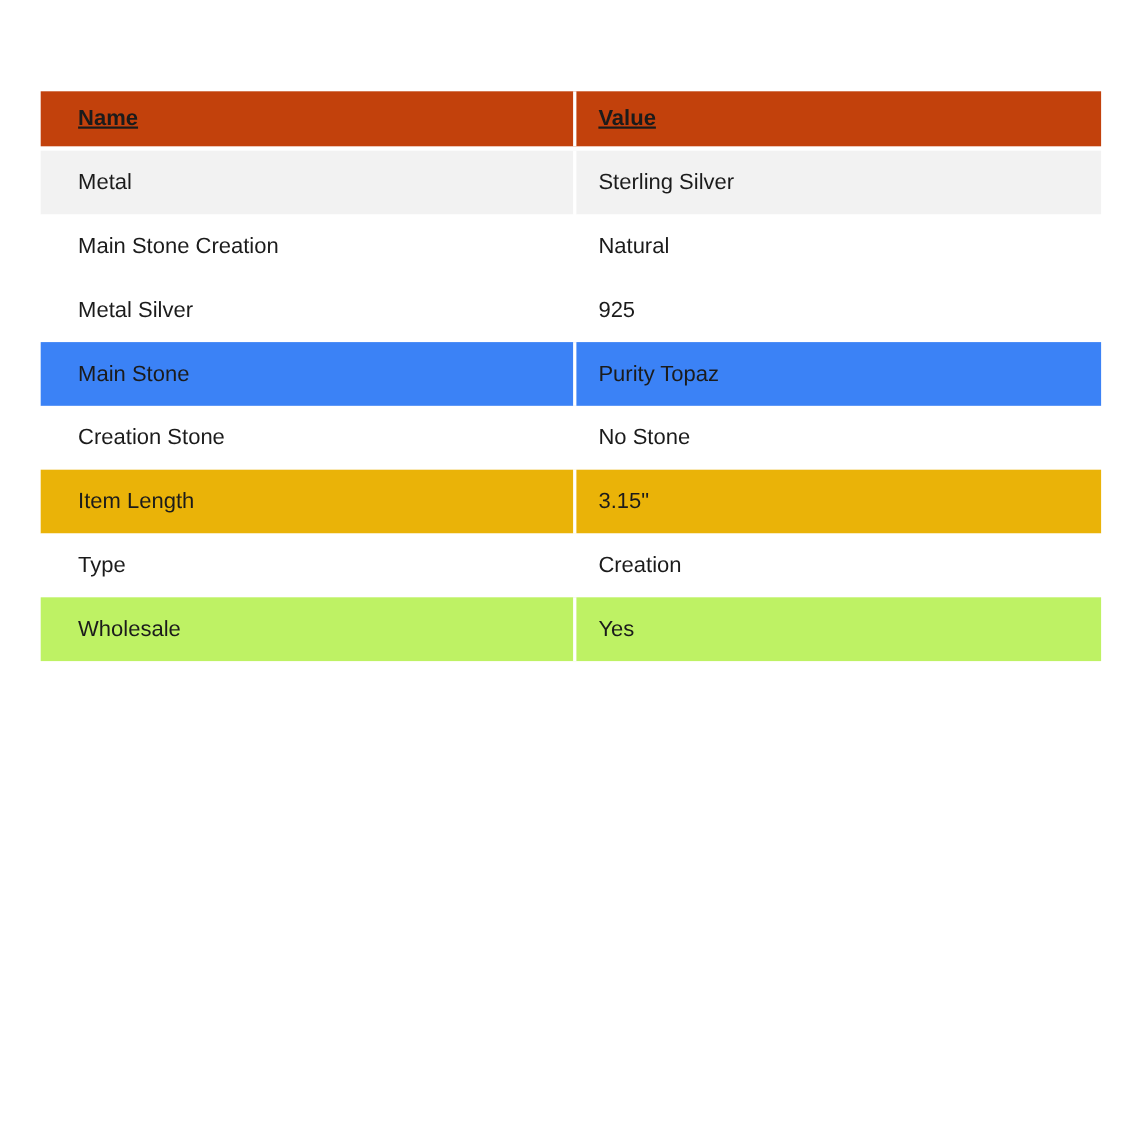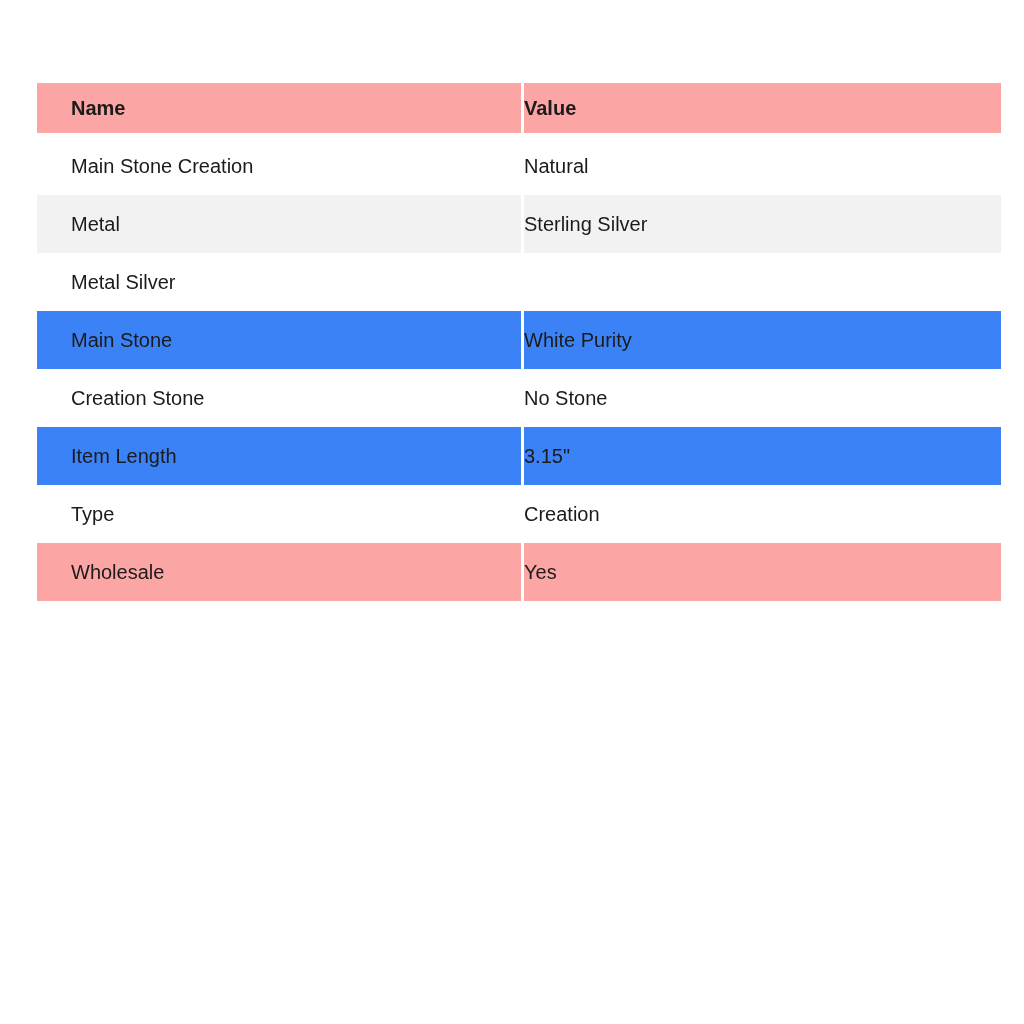--- a/index.html
+++ b/index.html
@@ -45,56 +45,58 @@
     white-space: nowrap;
     overflow: hidden;
   }
   .cell.name-col {
     width: 487px;
     border-right: 3px solid #ffffff;
     padding-left: 34px;
   }
   .cell.value-col {
     flex: 1;
+    padding-left: 20px;
   }
 </style>
 </head>
 <body style="color: rgb(27, 27, 27);">
 
 <div class="spec-table">
-  <div class="row header" style="background: #fca5a5;">
+  <div class="row header" style="background: #c2410c; text-decoration: underline;">
     <div class="cell name-col" style="border-right-color: rgb(255, 255, 255);">Name</div>
     <div class="cell value-col">Value</div>
   </div>
   <div id="rows-container">
-      <div class="row data-row">
-        <div class="cell name-col" style="border-right-color: rgb(255, 255, 255);">Main Stone Creation</div>
-        <div class="cell value-col">Natural</div>
-      </div>
       <div class="row data-row alt" style="background: rgb(242, 242, 242);">
         <div class="cell name-col" style="border-right-color: rgb(255, 255, 255);">Metal</div>
         <div class="cell value-col">Sterling Silver</div>
       </div>
       <div class="row data-row">
+        <div class="cell name-col" style="border-right-color: rgb(255, 255, 255);">Main Stone Creation</div>
+        <div class="cell value-col">Natural</div>
+      </div>
+      <div class="row data-row">
         <div class="cell name-col" style="border-right-color: rgb(255, 255, 255);">Metal Silver</div>
+        <div class="cell value-col">925</div>
       </div>
       <div class="row data-row alt" style="background: #3b82f6;">
         <div class="cell name-col" style="border-right-color: rgb(255, 255, 255);">Main Stone</div>
-        <div class="cell value-col">White Purity</div>
+        <div class="cell value-col">Purity Topaz</div>
       </div>
       <div class="row data-row">
         <div class="cell name-col" style="border-right-color: rgb(255, 255, 255);">Creation Stone</div>
         <div class="cell value-col">No Stone</div>
       </div>
-      <div class="row data-row alt" style="background: #3b82f6;">
+      <div class="row data-row alt" style="background: #eab308;">
         <div class="cell name-col" style="border-right-color: rgb(255, 255, 255);">Item Length</div>
         <div class="cell value-col">3.15"</div>
       </div>
       <div class="row data-row">
         <div class="cell name-col" style="border-right-color: rgb(255, 255, 255);">Type</div>
         <div class="cell value-col">Creation</div>
       </div>
-      <div class="row data-row alt" style="background: #fca5a5;">
+      <div class="row data-row alt" style="background: #bef264;">
         <div class="cell name-col" style="border-right-color: rgb(255, 255, 255);">Wholesale</div>
         <div class="cell value-col">Yes</div>
       </div>
     </div>
 </div>
 
 </body></html>

